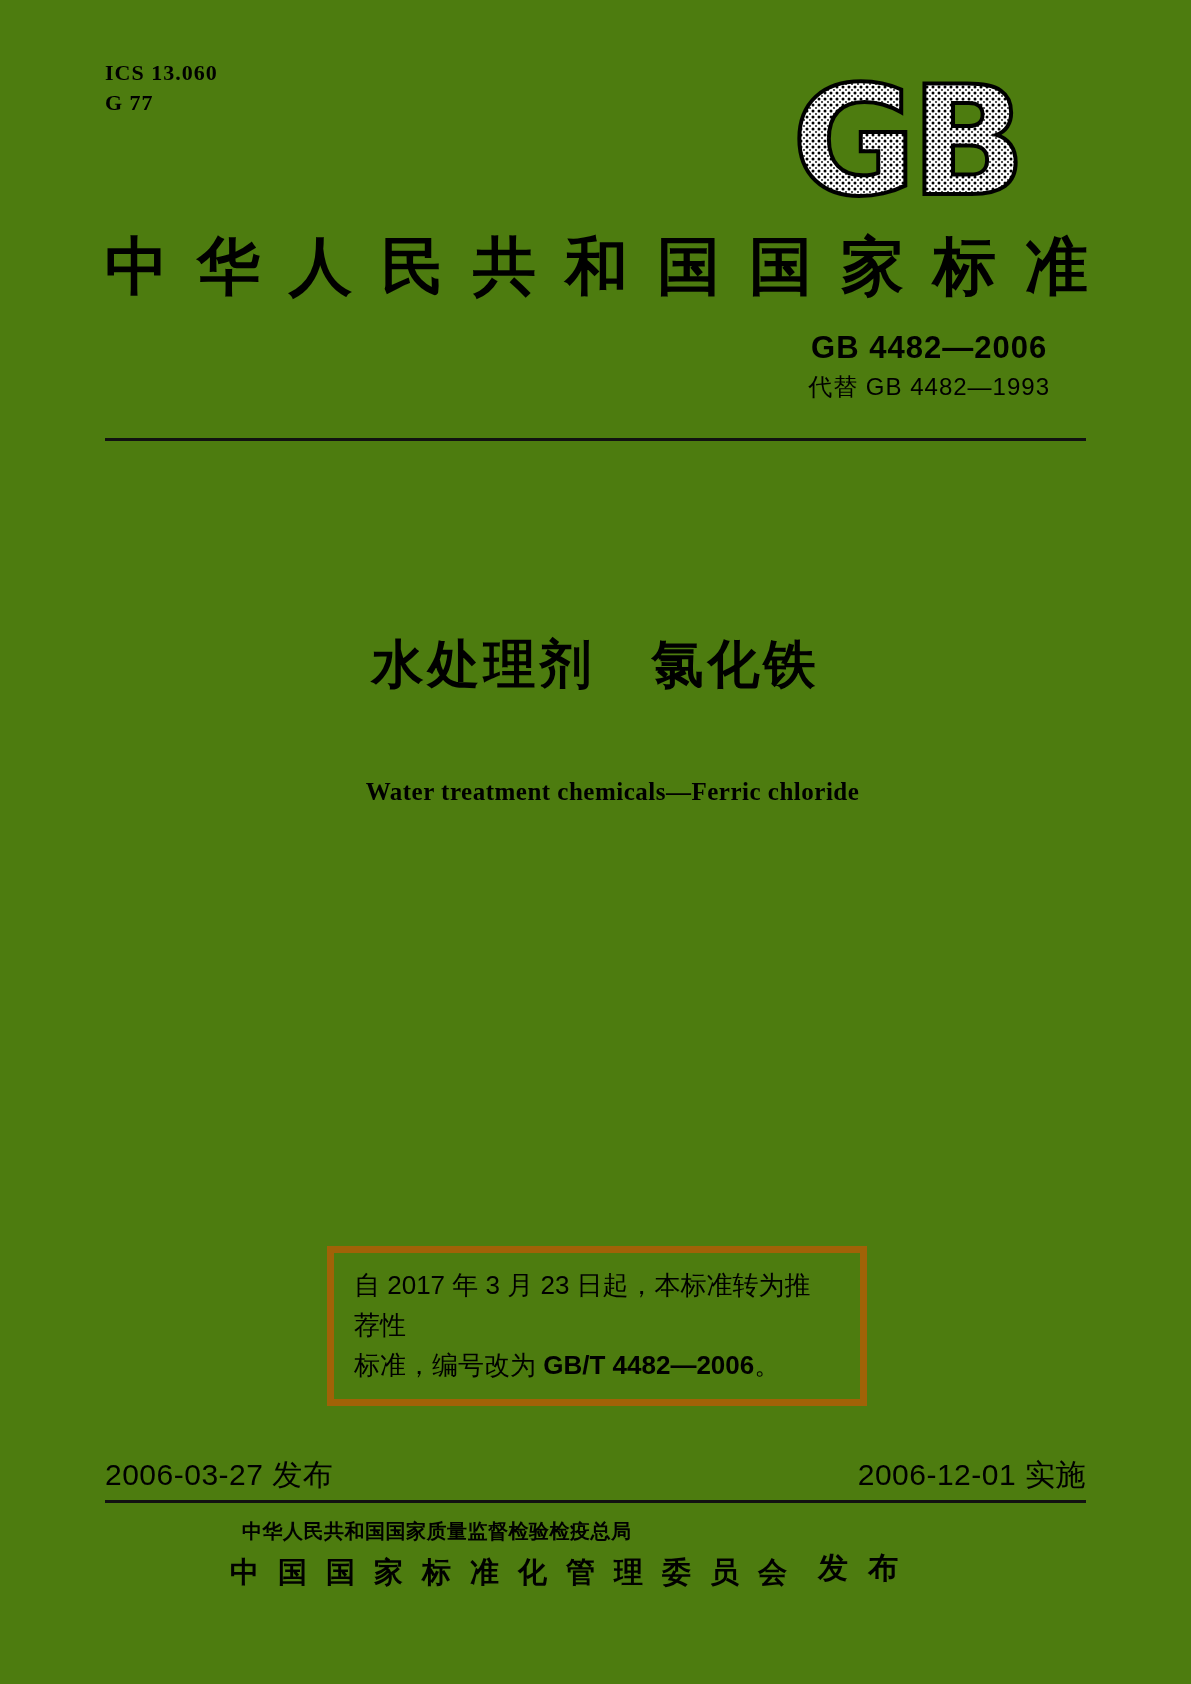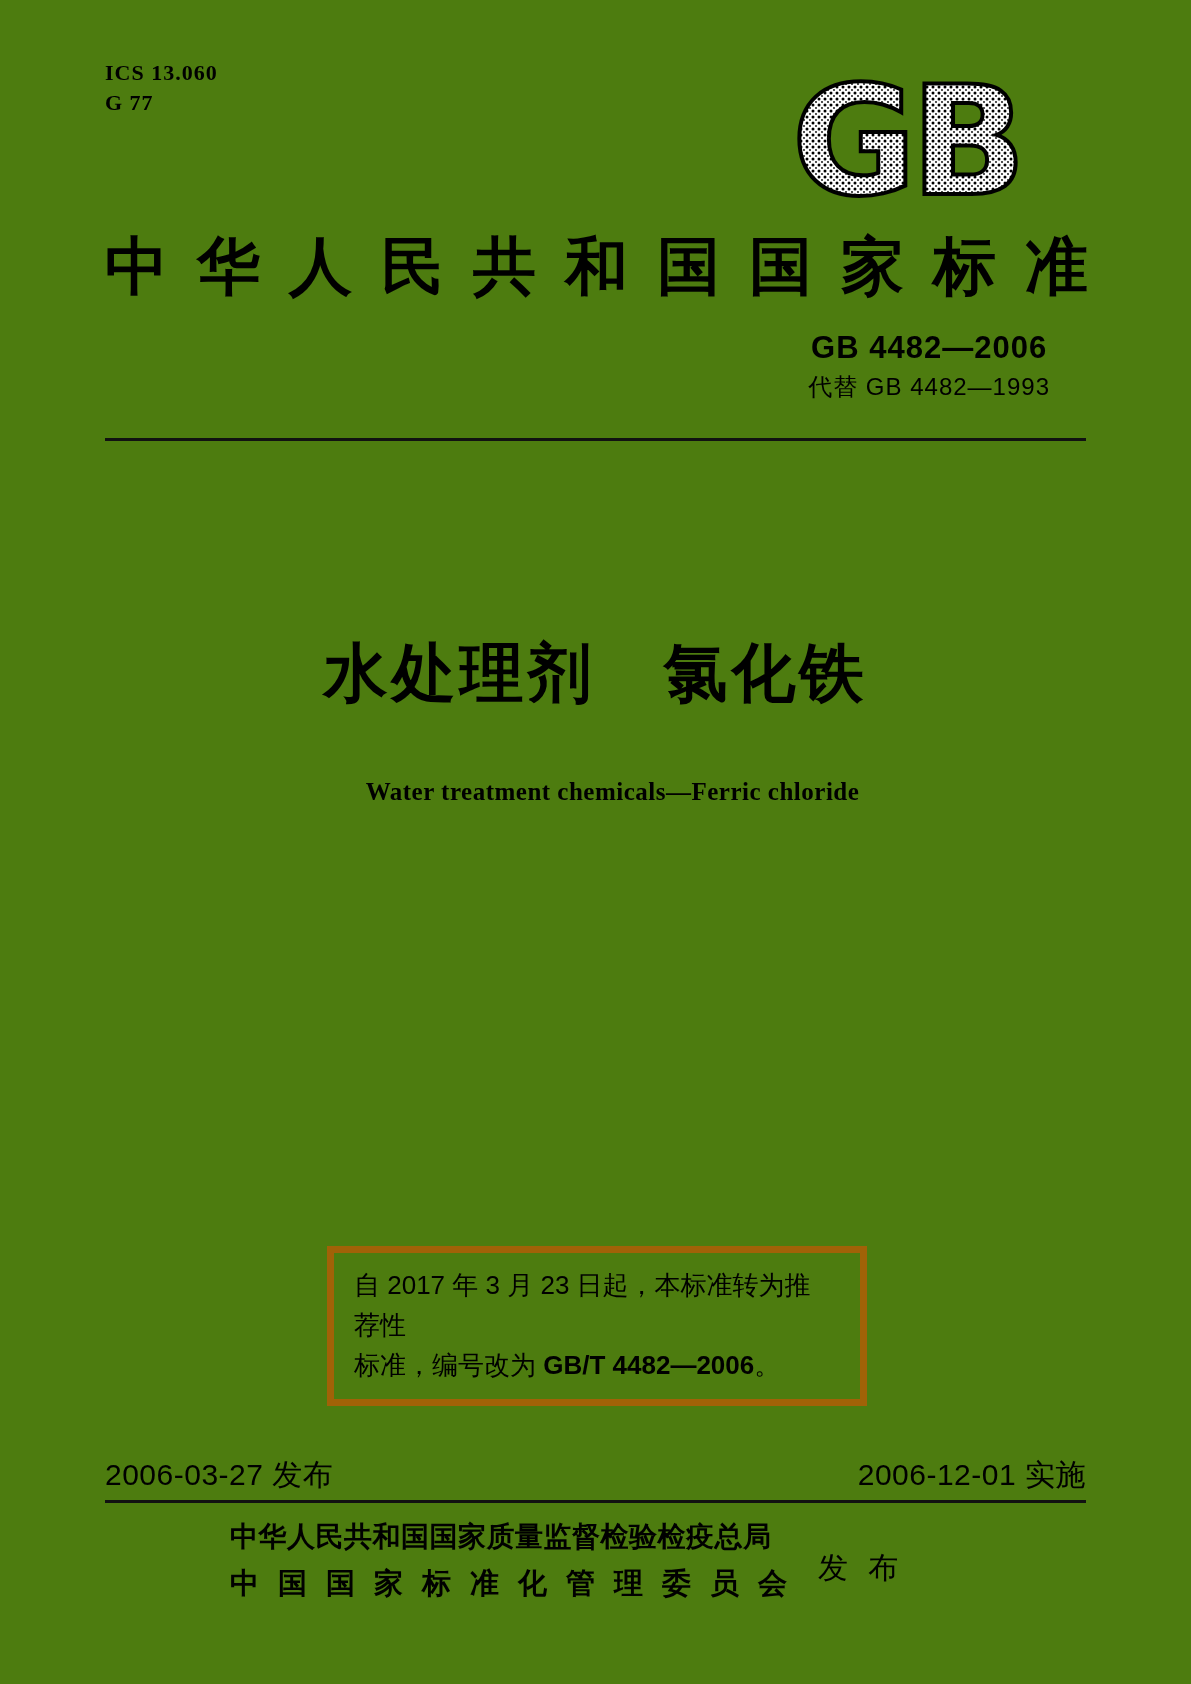--- a/index.html
+++ b/index.html
@@ -82,21 +82,21 @@
 
   
   .doc-title-zh {
     position: absolute;
     left: 0;
     top: 630px;
     width: 100%;
     text-align: center;
     font-family: "Liberation Sans", sans-serif;
     font-weight: bold;
-    font-size: 64px;
+    font-size: 52px;
     letter-spacing: 4px;
   }
   .doc-title-en {
     position: absolute;
     left: 0;
     top: 778px;
     width: 100%;
     text-align: center;
     font-family: "Liberation Serif", serif;
     font-weight: bold;
@@ -135,36 +135,37 @@
   
   .issuer-block {
     position: absolute;
     left: 230px;
     top: 1518px;
     width: 560px;
     font-family: "Liberation Serif", serif;
     font-weight: bold;
   }
   .issuer-line1 {
-    font-size: 28px;
+    font-size: 20px;
     white-space: nowrap;
     letter-spacing: 0.5px;
+    margin-left: 12px;
   }
   .issuer-line2 {
     margin-top: 8px;
     font-size: 29px;
     letter-spacing: 19px;
     white-space: nowrap;
   }
   .release-label {
     position: absolute;
     left: 818px;
     top: 1548px;
     font-family: "Liberation Sans", sans-serif;
-    font-weight: normal;
+    font-weight: bold;
     font-size: 30px;
     word-spacing: 12px;
     white-space: nowrap;
   }
 </style>
 </head>
 <body>
 
 <div class="page">
 

